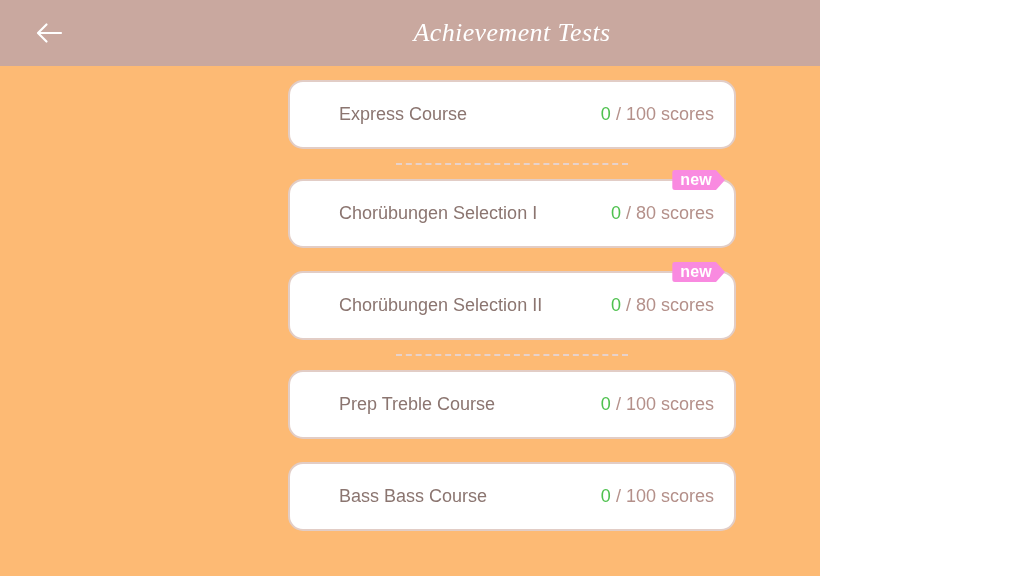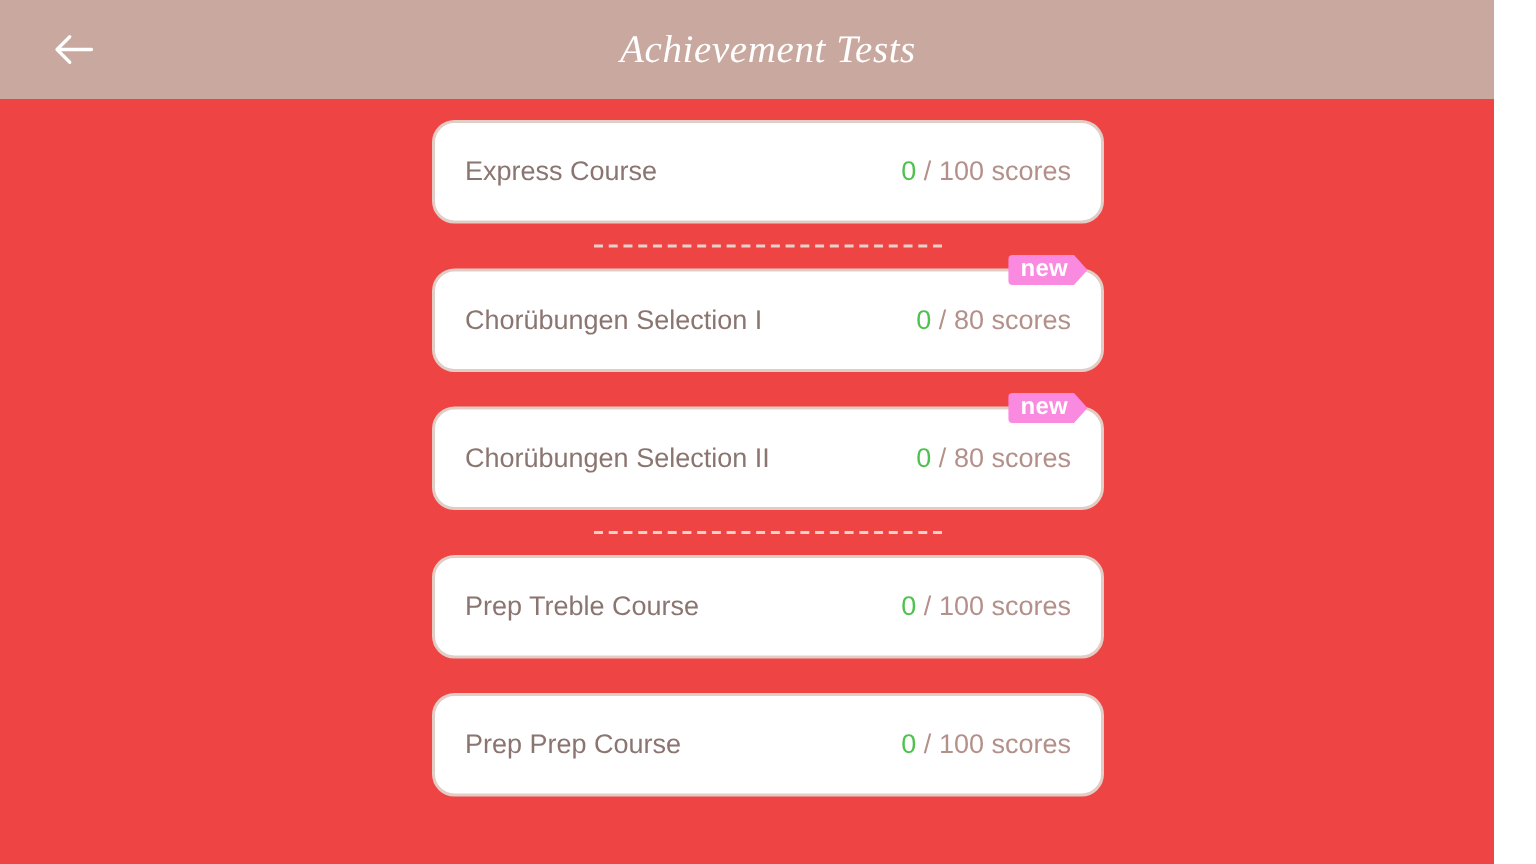--- a/index.html
+++ b/index.html
@@ -7,23 +7,23 @@
   html, body {
     width: 1024px;
     height: 576px;
     overflow: hidden;
     background: #ffffff;
     font-family: "Liberation Sans", sans-serif;
   }
 
   #app {
     position: relative;
-    width: 996px;
+    width: 820px;
     height: 576px;
-    background: #ef4444;
+    background: #fdba74;
     overflow: hidden;
   }
 
   
   .appbar {
     position: absolute;
     top: 0; left: 0;
     width: 1024px;
     height: 66px;
     background: #c9a89f;
@@ -90,20 +90,21 @@
     cursor: pointer;
   }
 
   .card + .card { margin-top: 23px; }
 
   .card-label {
     font-size: 18px;
     color: #8b7570;
     white-space: nowrap;
     user-select: none;
+    margin-left: 29px;
   }
 
   .card-score {
     font-size: 18px;
     color: #b4908a;
     white-space: nowrap;
     user-select: none;
   }
   .card-score .score-current {
     color: #4ec14e;
@@ -190,20 +191,20 @@
         </div>
         <div class="separator">
           <div class="dash-line"></div>
         </div>
         <div class="group">
           <div class="card">
             <span class="card-label">Prep Treble Course</span>
             <span class="card-score"><span class="score-current">0</span> <span class="score-sep">/</span> <span class="score-total">100</span> <span class="score-unit">scores</span></span>
           </div>
           <div class="card">
-            <span class="card-label">Prep Prep Course</span>
+            <span class="card-label">Bass Bass Course</span>
             <span class="card-score"><span class="score-current">0</span> <span class="score-sep">/</span> <span class="score-total">100</span> <span class="score-unit">scores</span></span>
           </div>
         </div>
       </div>
   </div>
 
 </div>
 
 </body></html>

